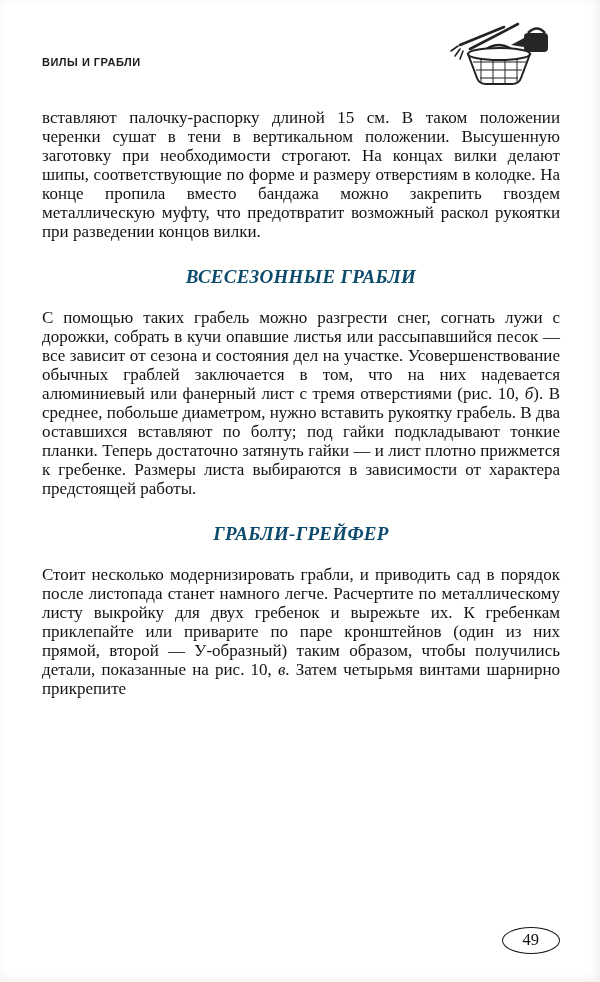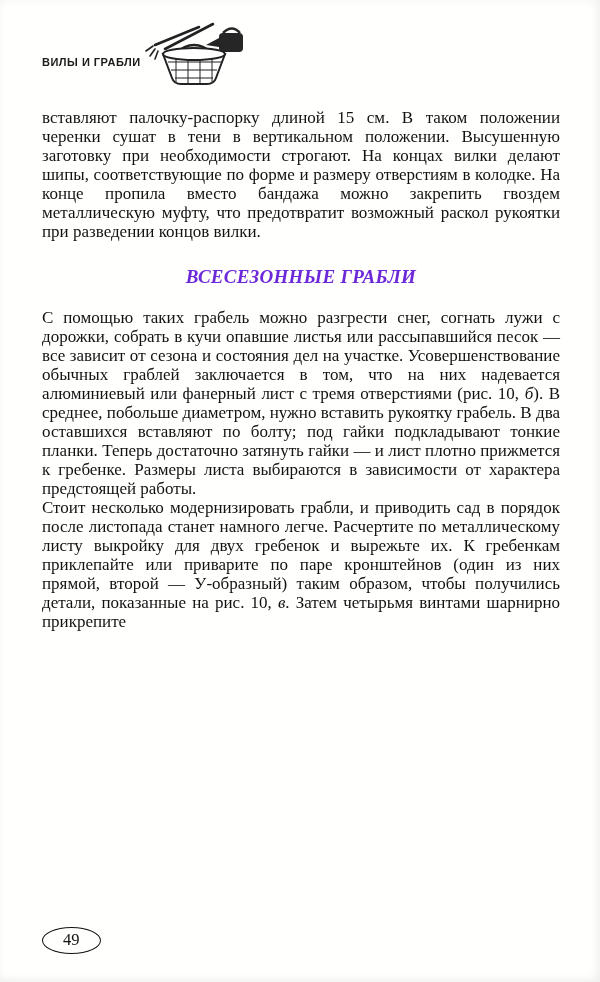--- a/index.html
+++ b/index.html
@@ -18,20 +18,21 @@
     padding: 40px 40px 24px 42px;
     display: flex;
     flex-direction: column;
     position: relative;
     background: #fffffe;
     box-shadow: inset -4px 0 10px rgba(0,0,0,0.045), inset 0 -4px 8px rgba(0,0,0,0.03);
     overflow: hidden;
   }
   .page-header {
     display: flex;
+    justify-content: space-between;
     align-items: flex-start;
     height: 56px;
   }
   .running-title {
     font-family: "Liberation Sans", sans-serif;
     font-weight: bold;
     font-size: 11px;
     letter-spacing: 0.5px;
     color: #1b1b1b;
     margin-top: 16px;
@@ -50,26 +51,26 @@
   .para { margin: 0; }
   .para.indent { text-indent: 22px; }
   .section-heading {
     font-family: "Liberation Serif", serif;
     font-size: 19px;
     font-weight: bold;
     font-style: italic;
     text-align: center;
     letter-spacing: 0.3px;
     margin: 26px 0 22px 0;
-    color: #6d28d9;
+    color: #0c4a6e;
   }
   .italic { font-style: italic; }
   .page-footer {
     margin-top: auto;
-    text-align: left;
+    text-align: right;
     padding-bottom: 4px;
   }
   .page-number-oval {
     display: inline-block;
     border: 1.5px solid #141414;
     border-radius: 50%;
     padding: 2px 20px 3px 20px;
     font-size: 16.5px;
     color: #121212;
     line-height: 20px;
@@ -119,20 +120,21 @@
       <span>вставляют палочку-распорку длиной 15 см. В таком положении черенки сушат в тени в вертикальном положении. Высушенную заготовку при необходимости строгают. На концах вилки делают шипы, соответствующие по форме и размеру отверстиям в колодке. На конце пропила вместо бандажа можно закрепить гвоздем металлическую муфту, что предотвратит возможный раскол рукоятки при разведении концов вилки.</span>
     </p>
 
 
     <h2 class="section-heading">ВСЕСЕЗОННЫЕ ГРАБЛИ</h2>
 
     <p class="para">
       <span>С помощью таких грабель можно разгрести снег, согнать лужи с дорожки, собрать в кучи опавшие листья или рассыпавшийся песок — все зависит от сезона и состояния дел на участке. Усовершенствование обычных граблей заключается в том, что на них надевается алюминиевый или фанерный лист с тремя отверстиями (рис. 10, </span><span class="italic">б</span><span>). В среднее, побольше диаметром, нужно вставить рукоятку грабель. В два оставшихся вставляют по болту; под гайки подкладывают тонкие планки. Теперь достаточно затянуть гайки — и лист плотно прижмется к гребенке. Размеры листа выбираются в зависимости от характера предстоящей работы.</span>
     </p>
 
+    <h2 class="section-heading">ГРАБЛИ-ГРЕЙФЕР</h2>
 
     <p class="para">
       <span>Стоит несколько модернизировать грабли, и приводить сад в порядок после листопада станет намного легче. Расчертите по металлическому листу выкройку для двух гребенок и вырежьте их. К гребенкам приклепайте или приварите по паре кронштейнов (один из них прямой, второй — У-образный) таким образом, чтобы получились детали, показанные на рис. 10, </span><span class="italic">в</span><span>. Затем четырьмя винтами шарнирно прикрепите</span>
     </p>
 
   </div>
 
   <div class="page-footer">
     <div class="page-number-oval">
       <span>49</span>

